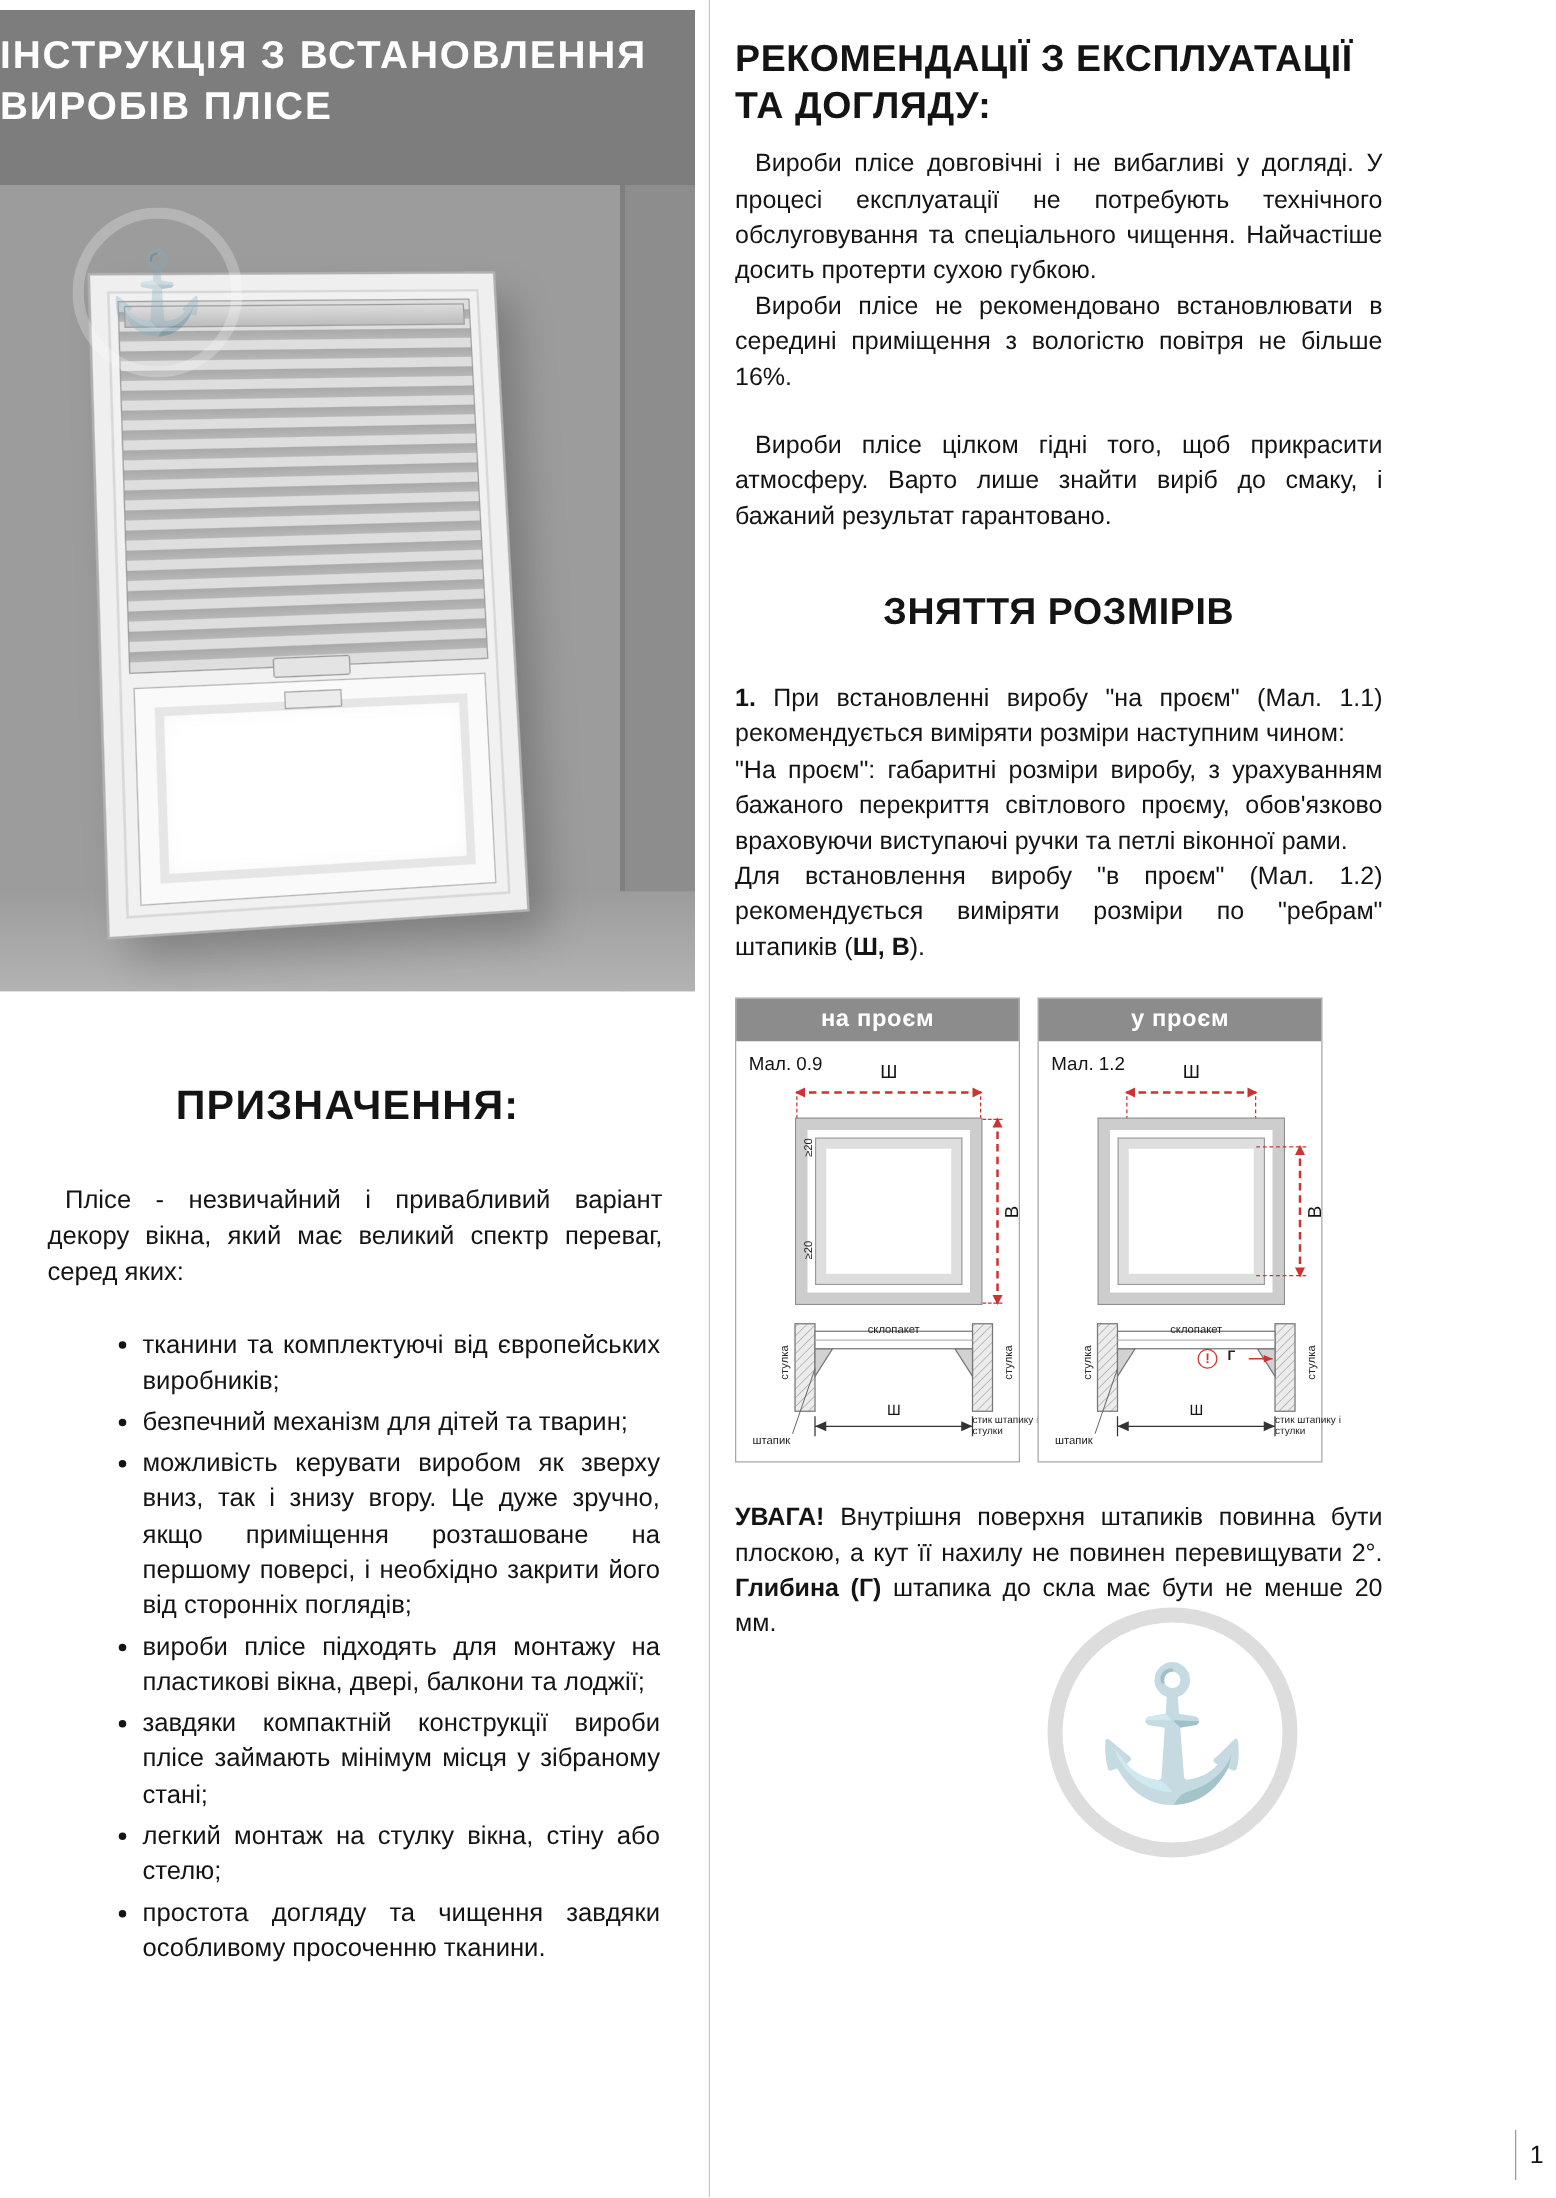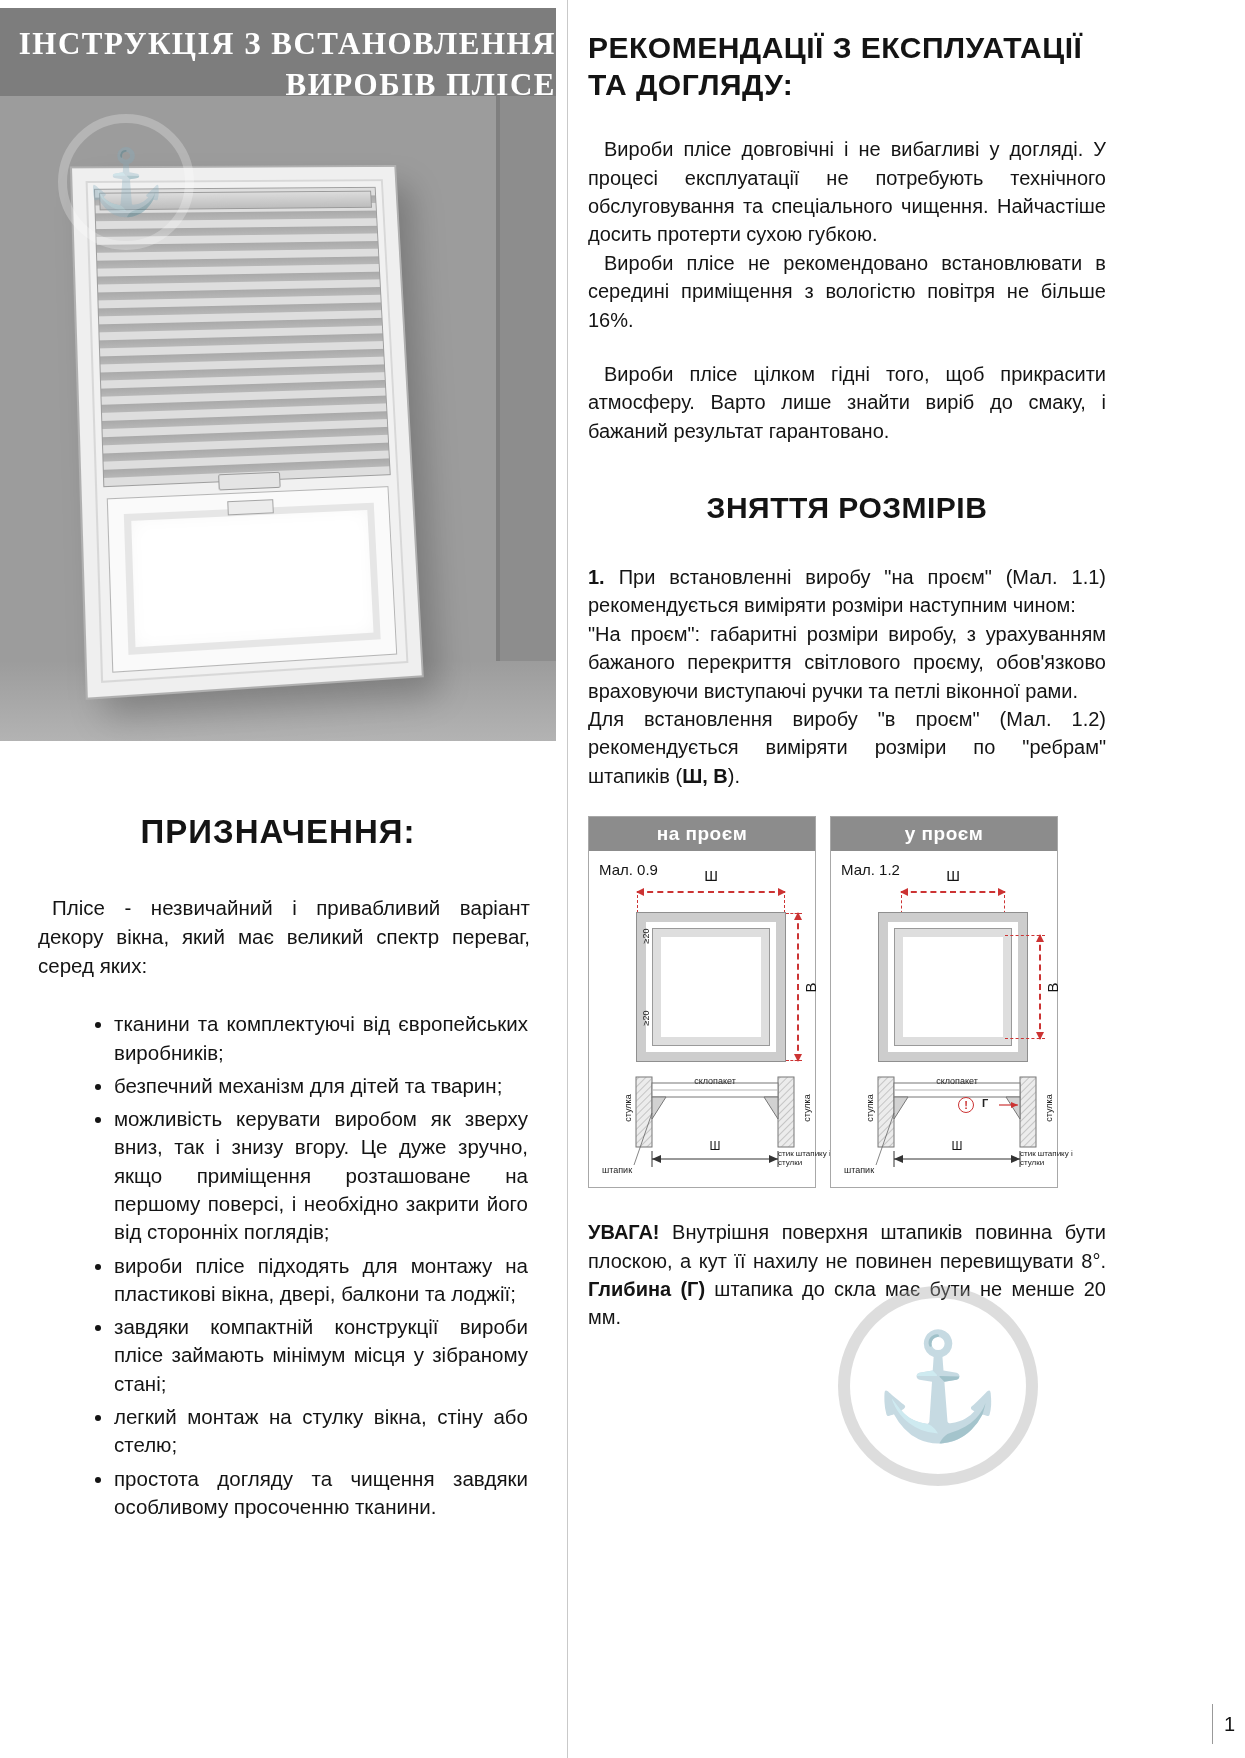--- a/index.html
+++ b/index.html
@@ -2,23 +2,23 @@
 <html><head>
 <meta charset="utf-8">
 <style>
   html,body{margin:0;padding:0;background:#fff;}
   .page{position:relative;width:1245px;height:1758px;background:#fff;overflow:hidden;
         font-family:"Liberation Sans",sans-serif;color:#141414;}
   :root{--red:#cc3333;--hdr:#7d7d7d;--dgh:#8c8c8c;}
 
   
   .col-left{position:absolute;left:0;top:0;width:556px;}
-  .left-header{margin-top:8px;height:88px;background:var(--hdr);color:#fff;text-align:right;
+  .left-header{margin-top:8px;height:140px;background:var(--hdr);color:#fff;text-align:left;
                padding-top:16px;box-sizing:border-box;font-weight:bold;font-size:31px;
-               letter-spacing:1.5px;line-height:1.32;font-family:Liberation Serif, serif;}
+               letter-spacing:1.5px;line-height:1.32;}
   .photo{position:relative;height:645px;background:#9c9c9c;overflow:hidden;}
   .wall-right{position:absolute;right:0;top:0;width:58px;height:100%;background:#8d8d8d;}
   .wall-edge{position:absolute;right:56px;top:0;width:4px;height:100%;background:#7f7f7f;}
   .floor{position:absolute;left:0;bottom:0;width:100%;height:80px;
          background:linear-gradient(#9c9c9c,#b3b3b3);}
   .skylight{position:absolute;left:82px;top:66px;width:330px;height:520px;background:#f1f1f1;
             border:13px solid #efefef;outline:2px solid #b0b0b0;box-sizing:border-box;
             transform:perspective(900px) rotateY(6deg) rotateX(4deg) rotate(-2deg);
             box-shadow:16px 20px 32px rgba(0,0,0,.22), inset 0 0 0 2px #d8d8d8;}
   .blind{position:absolute;left:8px;right:8px;top:8px;height:296px;border:1px solid #9e9e9e;
@@ -48,21 +48,21 @@
   
   .divider{position:absolute;left:567px;top:0;width:1px;height:1758px;background:#c9c9c9;}
   .footer{position:absolute;right:10px;bottom:14px;display:flex;align-items:center;}
   .footer-bar{width:1px;height:40px;background:#999;}
   .footer-num{font-size:20px;padding-left:11px;}
 
   
   .col-right{position:absolute;left:588px;top:0;width:518px;padding-top:30px;}
   .care-title{text-align:left;font-weight:bold;font-size:30px;line-height:1.22;letter-spacing:.5px;}
   .para{font-size:20px;line-height:1.42;text-align:justify;margin:0;text-indent:16px;}
-  .para-group{margin-top:32px;}
+  .para-group{margin-top:14px;}
   .para-sep{margin-top:26px;}
   .measure-title{margin-top:46px;text-align:center;font-weight:bold;font-size:30px;letter-spacing:.5px;}
   .measure-block{margin-top:38px;font-size:20px;line-height:1.42;text-align:justify;}
   .measure-block p{margin:0;}
   .measure-list{margin:2px 0 2px 0;padding-left:70px;}
   .measure-list li{margin:2px 0;padding-left:6px;}
 
   
   .diagrams{margin-top:26px;display:flex;gap:14px;}
   .diagram{position:relative;width:228px;height:372px;border:1px solid #a8a8a8;background:#fff;
@@ -278,21 +278,21 @@
           <span class="xlbl rot" style="right:10px;top:30px">стулка</span>
           <span class="xlbl" style="left:50%;top:3px;transform:translateX(-50%)">склопакет</span>
           <span class="xlbl" style="left:2px;top:92px">штапик</span>
           <span class="xlbl-sh">Ш</span>
           <span class="xlbl-joint">стик штапику і стулки</span>
         </div>
       </div>
     </div>
 
     <p class="attention">
-      <b>УВАГА!</b><span> Внутрішня поверхня штапиків повинна бути плоскою, а кут її нахилу не повинен перевищувати 8°. </span><b>Глибина (Г)</b><span> штапика до скла має бути не менше 20 мм.</span>
+      <b>УВАГА!</b><span> Внутрішня поверхня штапиків повинна бути плоскою, а кут її нахилу не повинен перевищувати 2°. </span><b>Глибина (Г)</b><span> штапика до скла має бути не менше 20 мм.</span>
     </p>
   </div>
 
   <div class="watermark wm-page">
     <span>⚓</span>
   </div>
 
   <div class="footer">
     <div class="footer-bar"></div>
     <span class="footer-num">1</span>

